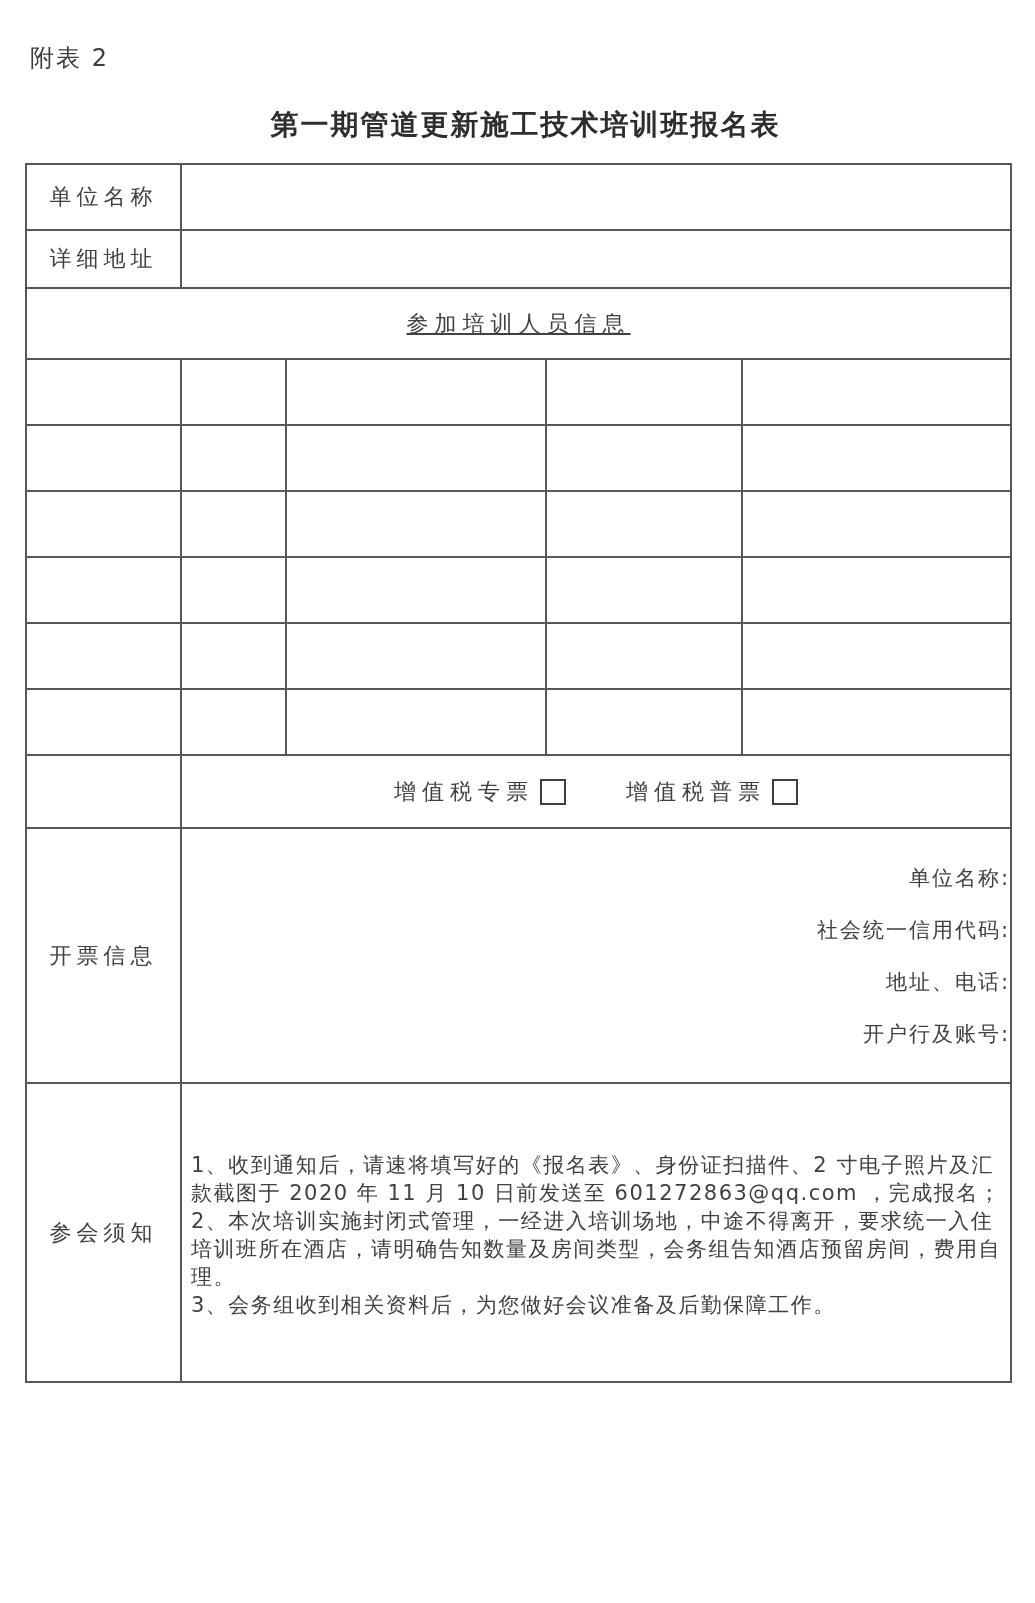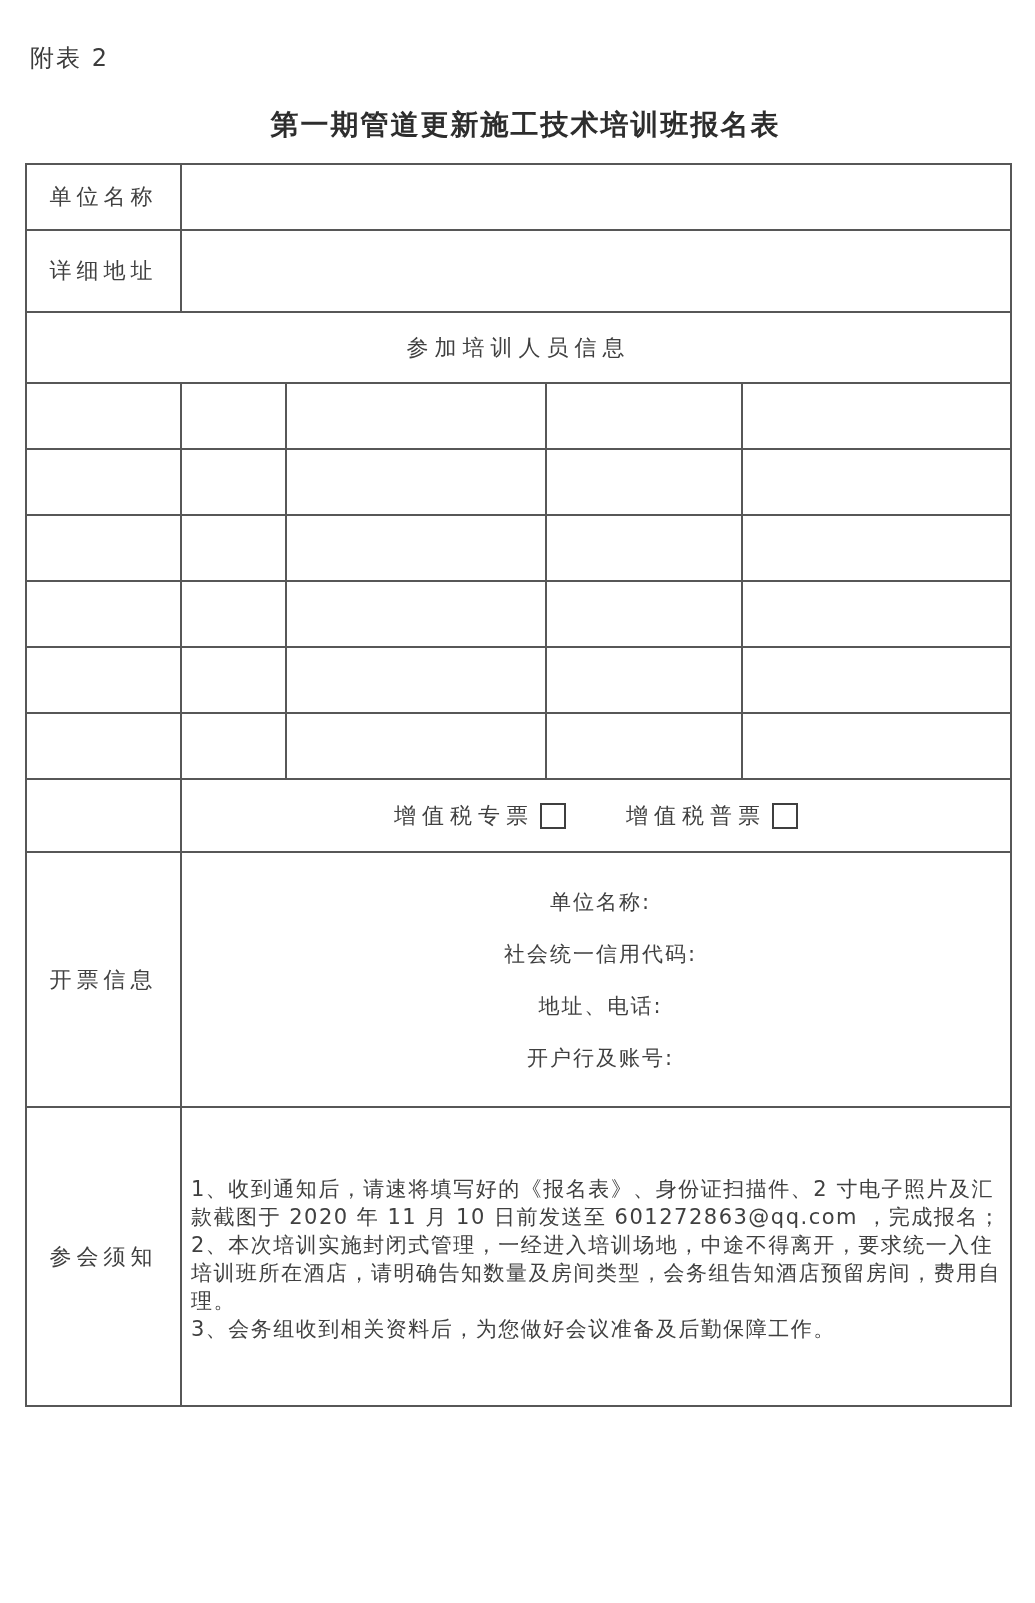--- a/index.html
+++ b/index.html
@@ -52,20 +52,21 @@
     overflow: hidden;
   }
   .lab {
     font-size: 22px;
     letter-spacing: 5px;
     white-space: nowrap;
   }
   .section-title {
     font-size: 22px;
     letter-spacing: 6px;
+    text-decoration: underline;
   }
   .hdr {
     font-size: 22px;
     letter-spacing: 4px;
     white-space: nowrap;
   }
   .vat-cell-inner {
     display: flex;
     justify-content: center;
     align-items: center;
@@ -92,21 +93,21 @@
     flex-direction: column;
     justify-content: center;
     height: 100%;
     padding-left: 9px;
     text-align: left;
   }
   .invoice-line {
     font-size: 21px;
     letter-spacing: 2px;
     line-height: 52px;
-    text-align: center;
+    text-align: right;
   }
   .notes-block {
     padding: 12px 8px 8px 9px;
     text-align: left;
   }
   .notes-item {
     margin: 0;
     font-size: 21px;
     letter-spacing: 1.5px;
     line-height: 28px;
@@ -136,21 +137,21 @@
       <col style="width:102px">
       <col style="width:167px">
     </colgroup>
 
     <tbody>
       <tr style="height:66px">
         <td class="lab">单位名称</td>
         <td colspan="7"></td>
       </tr>
 
-      <tr style="height:82px">
+      <tr style="height:58px">
         <td class="lab">详细地址</td>
         <td colspan="7"></td>
       </tr>
 
 
       <tr style="height:71px">
         <td colspan="8" class="section-title">参加培训人员信息</td>
       </tr>
 
     </tbody>

